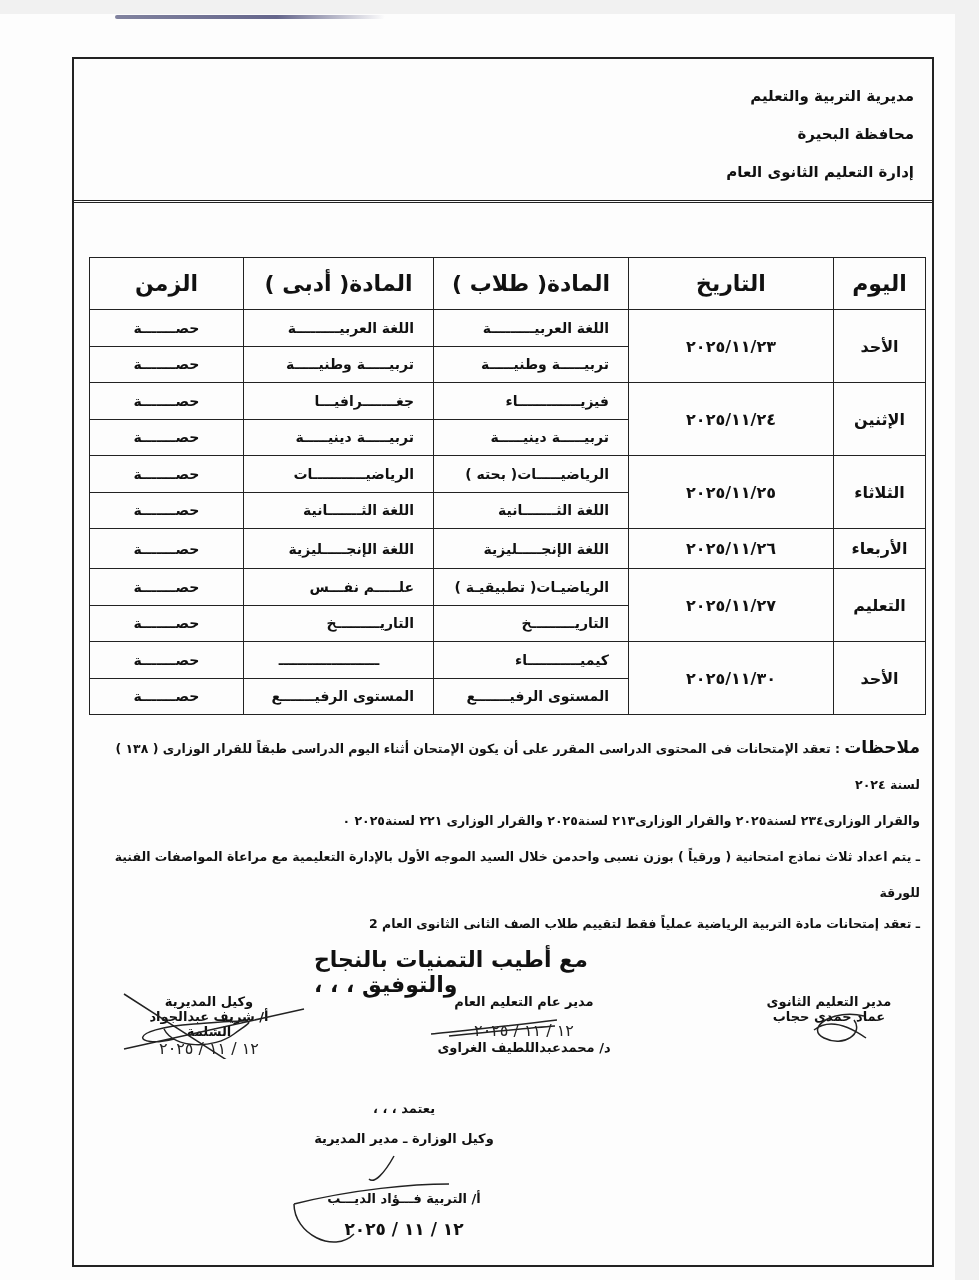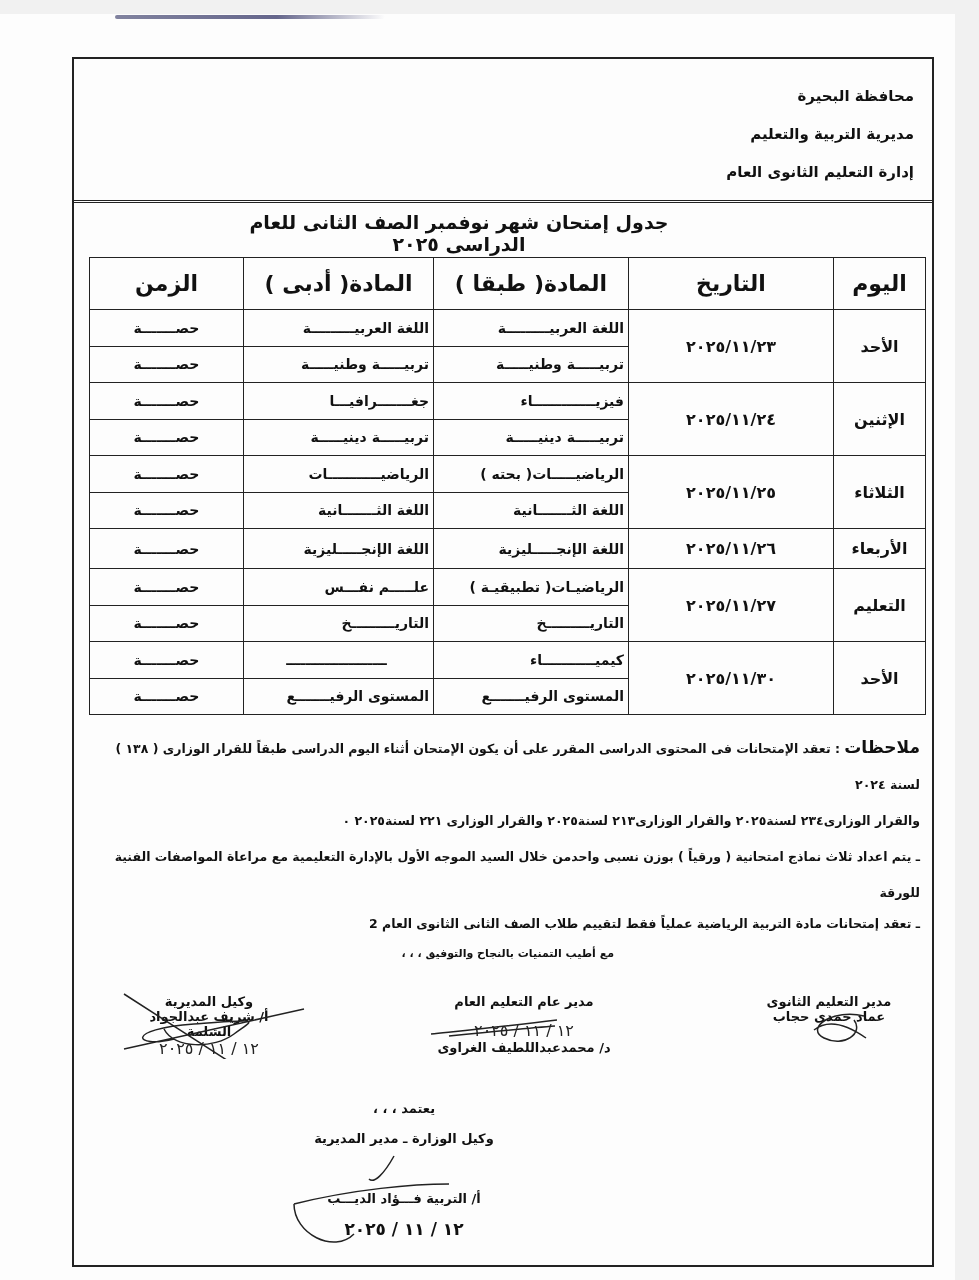--- a/index.html
+++ b/index.html
@@ -38,62 +38,61 @@
   }
   table.schedule {
     position: absolute; left: 15px; top: 198px; width: 837px;
     border-collapse: collapse; direction: rtl; font-weight: bold;
   }
   table.schedule td, table.schedule th {
     border: 1.5px solid #222; text-align: center; vertical-align: middle;
   }
   table.schedule th { height: 52px; font-size: 22px; }
   table.schedule td { height: 36.5px; font-size: 14px; }
-  table.schedule td.subject { text-align: right; padding-right: 4px; letter-spacing: 1px; }
+  table.schedule td.subject { text-align: right; padding-right: 19px; letter-spacing: 1px; }
   table.schedule td.period { text-align: center; letter-spacing: 3px; }
   table.schedule td.day { font-size: 16px; }
   table.schedule td.date { font-size: 16px; letter-spacing: 1px; }
   .notes {
     position: absolute; right: 12px; top: 670px; width: 830px; direction: rtl;
     font-weight: bold; font-size: 12.5px; line-height: 36px; text-align: right;
   }
   .notes .label { font-size: 17px; }
   .closing {
-    position: absolute; left: 240px; top: 888px; width: 300px; text-align: right;
-    direction: rtl; font-weight: bold; font-size: 11px;
+    position: absolute; left: 240px; top: 888px; width: 300px; text-align: left;
+    direction: rtl; font-weight: bold; font-size: 22px;
   }
   .sig { position: absolute; direction: rtl; text-align: center; font-weight: bold; font-size: 13px; }
   .sig .role { }
   .sig .date { font-weight: normal; font-size: 16px; letter-spacing: 2px; color: #222; }
   .sig svg { position: absolute; }
   .approve { position: absolute; left: 200px; top: 1035px; width: 260px; text-align: center; direction: rtl; font-weight: bold; font-size: 13px; line-height: 30px; }
 </style>
 </head>
 <body>
 
 <div class="page">
   <div class="scan-mark"></div>
 
   <div class="frame">
 
     <div class="header">
+      <div>مديرية التربية والتعليم</div>
       <div>محافظة البحيرة</div>
-      <div>مديرية التربية والتعليم</div>
       <div>إدارة التعليم الثانوى العام</div>
     </div>
     <div class="header-rule"></div>
 
-    <div class="title">جدول إمتحان شهر نوفمبر الصف الثانى للعام الدراسى ٢٠٢٥</div>
 
     <table class="schedule">
       <thead>
         <tr>
           <th style="width:92px">اليوم</th>
           <th style="width:205px">التاريخ</th>
-          <th style="width:195px">المادة( طبقا )</th>
+          <th style="width:195px">المادة( طلاب )</th>
           <th style="width:190px">المادة( أدبى )</th>
           <th>الزمن</th>
         </tr>
       </thead>
       <tbody>
 
         <tr>
           <td rowspan="2" class="day">الأحد</td>
           <td rowspan="2" class="date">٢٠٢٥/١١/٢٣</td>
           <td class="subject">اللغة العربيـــــــــة</td>

